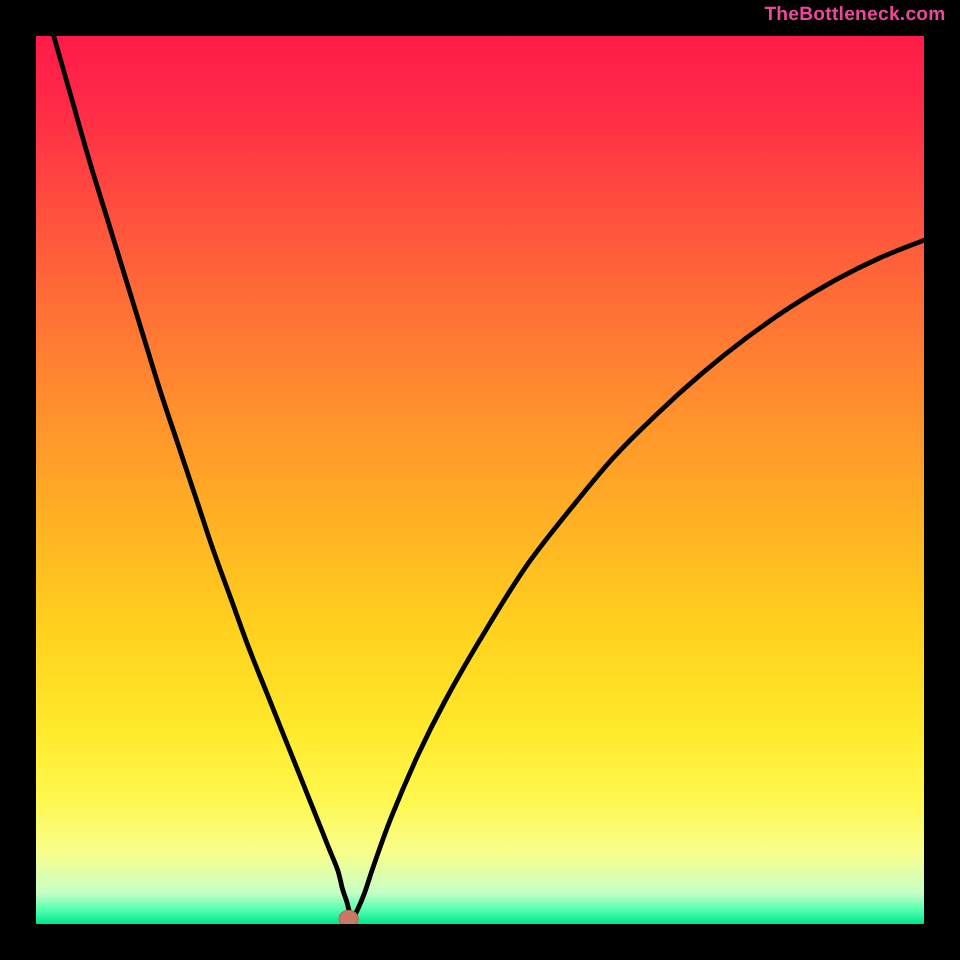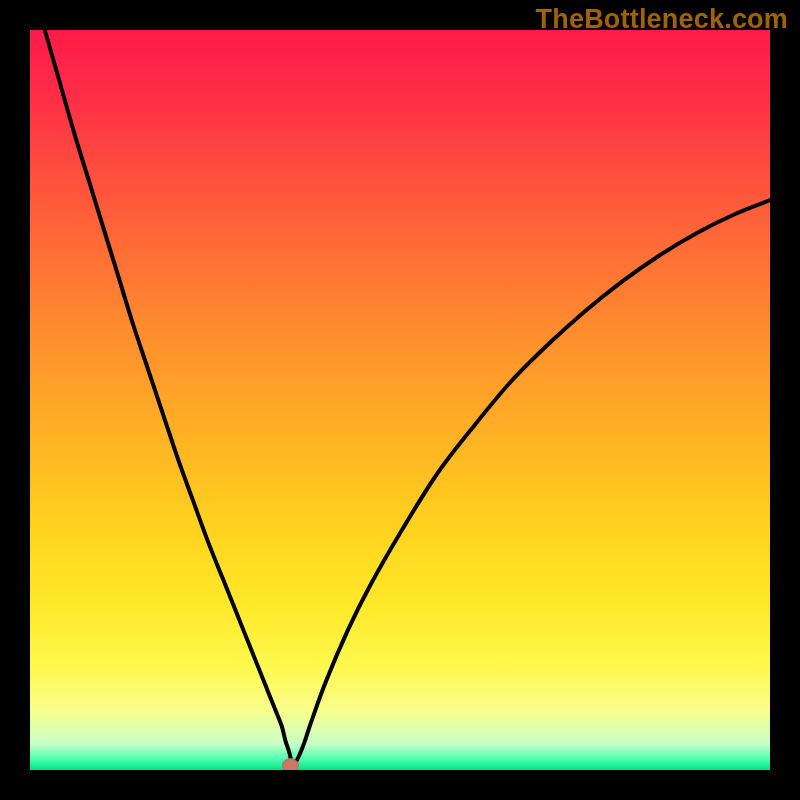--- a/index.html
+++ b/index.html
@@ -16,23 +16,23 @@
     top: 0;
     width: 800px;
     height: 800px;
     background: #000;
   }
   .watermark {
     position: absolute;
     top: 4px;
     right: 12px;
     font-family: Arial, Helvetica, sans-serif;
-    font-size: 27px;
+    font-size: 16px;
     font-weight: 600;
-    color: #a16207;
+    color: #ec4899;
     letter-spacing: 0.2px;
   }
   .plot {
     position: absolute;
     left: 30px;
     top: 30px;
     width: 740px;
     height: 740px;
     overflow: hidden;
   }

